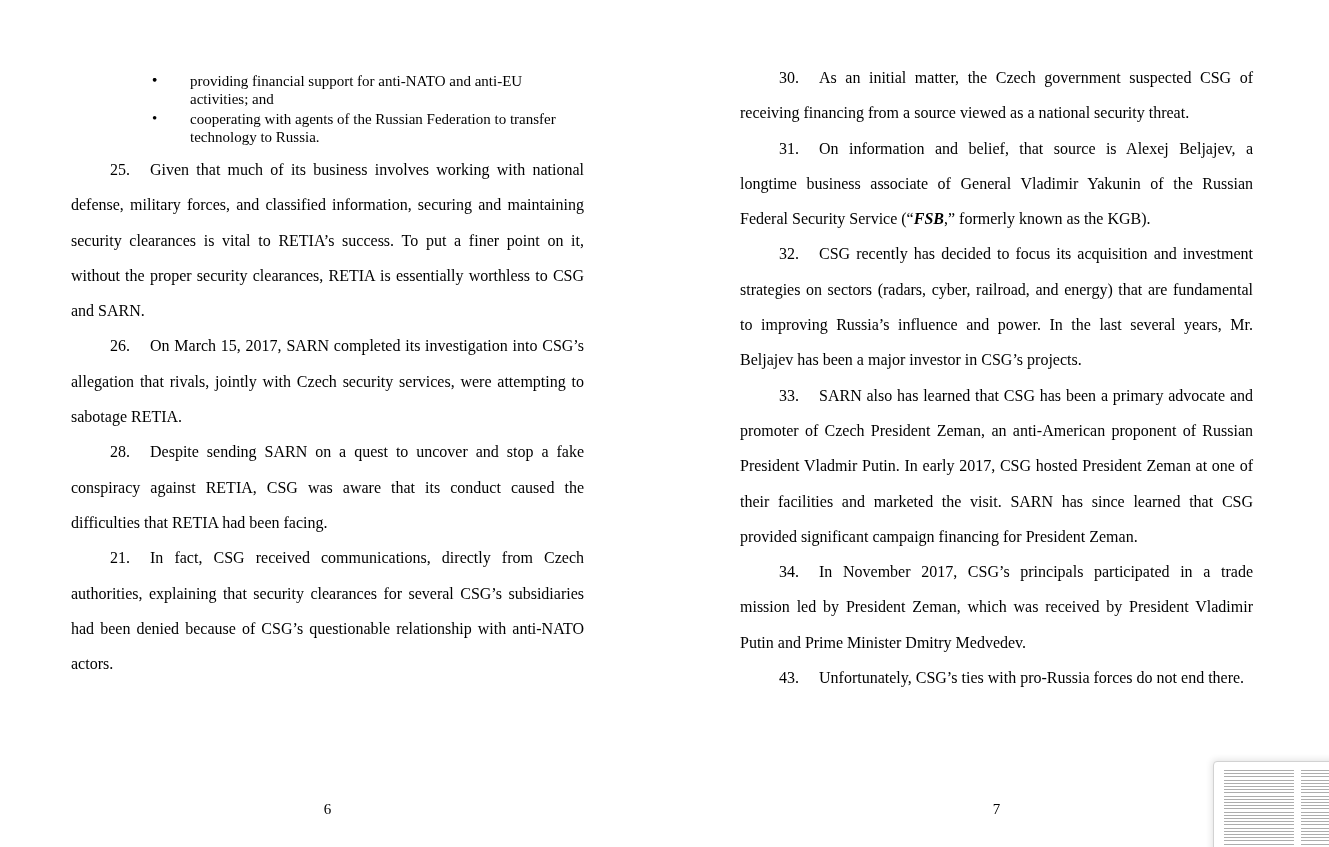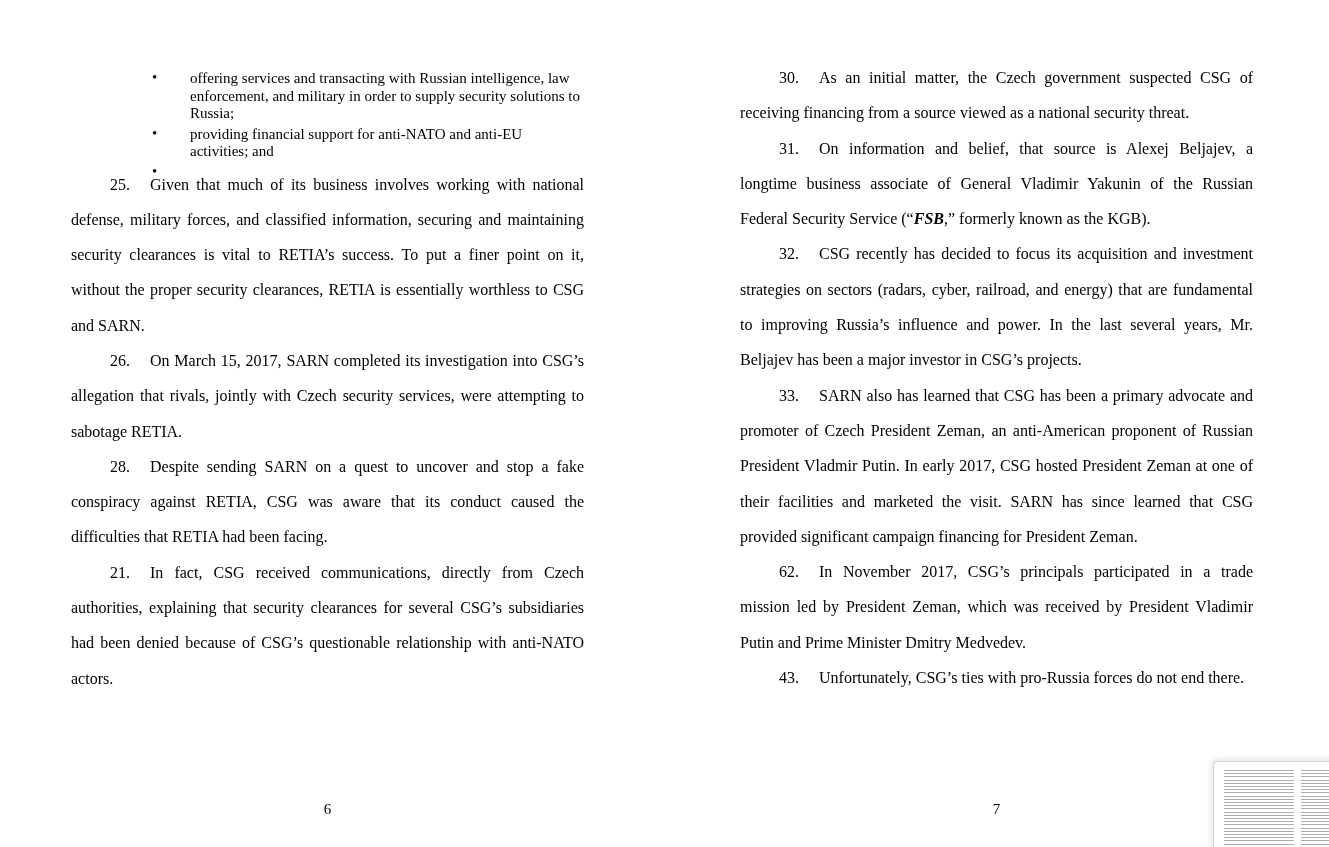--- a/index.html
+++ b/index.html
@@ -41,39 +41,39 @@
   .mini-left { width:82px; }
   .mini-right { width:60px; }
 </style>
 </head>
 <body>
 
 <div class="canvas">
 
   <section class="doc-page" id="pageL">
     <ul class="bullets">
-      <li><span class="bchar">•</span><span>offering services and transacting with Russian intelligence, law enforcement, and military in order to supply security solutions to Russia;</span></li>
+      <li><span class="bchar">•</span></li>
       <li><span class="bchar">•</span><span>providing financial support for anti-NATO and anti-EU activities; and</span></li>
-      <li><span class="bchar">•</span></li>
+      <li><span class="bchar">•</span><span>cooperating with agents of the Russian Federation to transfer technology to Russia.</span></li>
     </ul>
     <div class="paras-after-bullets">
       <p class="para"><span class="pnum">25.</span><span>Given that much of its business involves working with national defense, military forces, and classified information, securing and maintaining security clearances is vital to RETIA’s success.  To put a finer point on it, without the proper security clearances, RETIA is essentially worthless to CSG and SARN.</span></p>
       <p class="para"><span class="pnum">26.</span><span>On March 15, 2017, SARN completed its investigation into CSG’s allegation that rivals, jointly with Czech security services, were attempting to sabotage RETIA.</span></p>
       <p class="para"><span class="pnum">28.</span><span>Despite sending SARN on a quest to uncover and stop a fake conspiracy against RETIA, CSG was aware that its conduct caused the difficulties that RETIA had been facing.</span></p>
       <p class="para"><span class="pnum">21.</span><span>In fact, CSG received communications, directly from Czech authorities, explaining that security clearances for several CSG’s subsidiaries had been denied because of CSG’s questionable relationship with anti-NATO actors.</span></p>
     </div>
     <div class="pageno">6</div>
   </section>
 
   <section class="doc-page" id="pageR">
     <p class="para"><span class="pnum">30.</span><span>As an initial matter, the Czech government suspected CSG of receiving financing from a source viewed as a national security threat.</span></p>
     <p class="para"><span class="pnum">31.</span><span>On information and belief, that source is Alexej Beljajev, a longtime business associate of General Vladimir Yakunin of the Russian Federal Security Service (“</span><span class="bi">FSB</span><span>,” formerly known as the KGB).</span></p>
     <p class="para"><span class="pnum">32.</span><span>CSG recently has decided to focus its acquisition and investment strategies on sectors (radars, cyber, railroad, and energy) that are fundamental to improving Russia’s influence and power.  In the last several years, Mr. Beljajev has been a major investor in CSG’s projects.</span></p>
     <p class="para"><span class="pnum">33.</span><span>SARN also has learned that CSG has been a primary advocate and promoter of Czech President Zeman, an anti-American proponent of Russian President Vladmir Putin.  In early 2017, CSG hosted President Zeman at one of their facilities and marketed the visit.  SARN has since learned that CSG provided significant campaign financing for President Zeman.</span></p>
-    <p class="para"><span class="pnum">62.</span><span>In November 2017, CSG’s principals participated in a trade mission led by President Zeman, which was received by President Vladimir Putin and Prime Minister Dmitry Medvedev.</span></p>
+    <p class="para"><span class="pnum">34.</span><span>In November 2017, CSG’s principals participated in a trade mission led by President Zeman, which was received by President Vladimir Putin and Prime Minister Dmitry Medvedev.</span></p>
     <p class="para"><span class="pnum">43.</span><span>Unfortunately, CSG’s ties with pro-Russia forces do not end there.</span></p>
     <div class="pageno">7</div>
   </section>
 
   <div class="thumb">
     <div class="thumb-inner">
       <div class="mini mini-left"></div>
       <div class="mini mini-right"></div>
     </div>
   </div>

